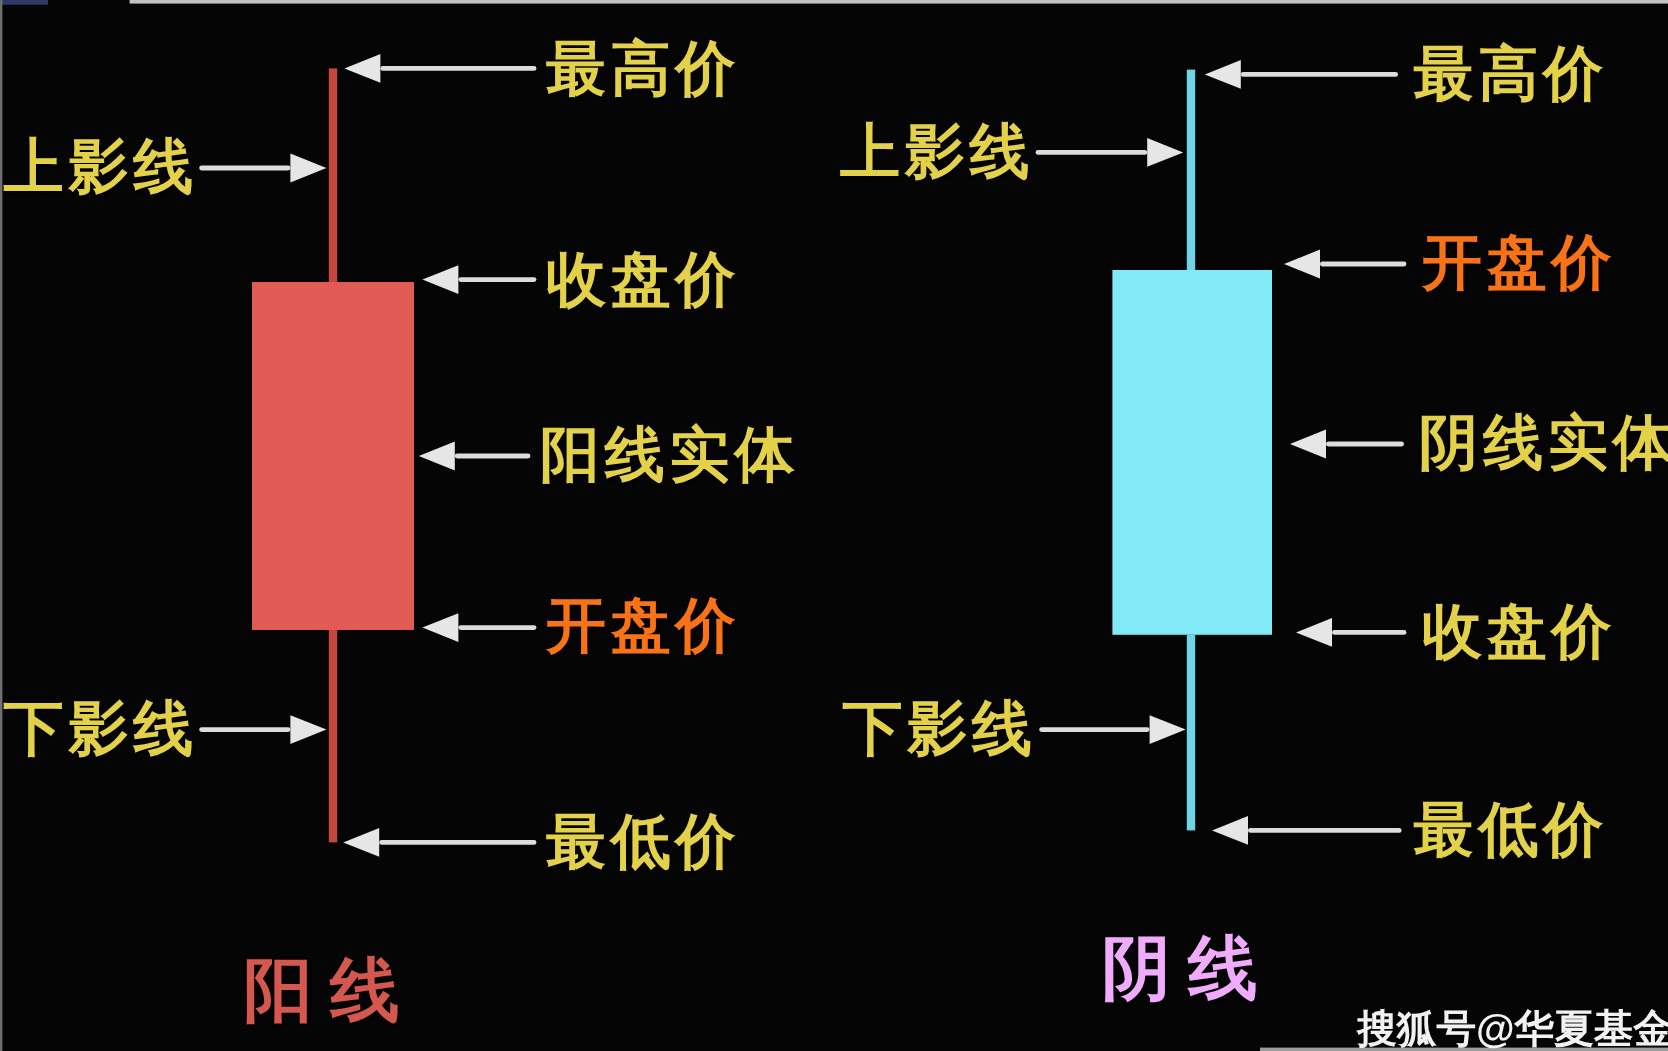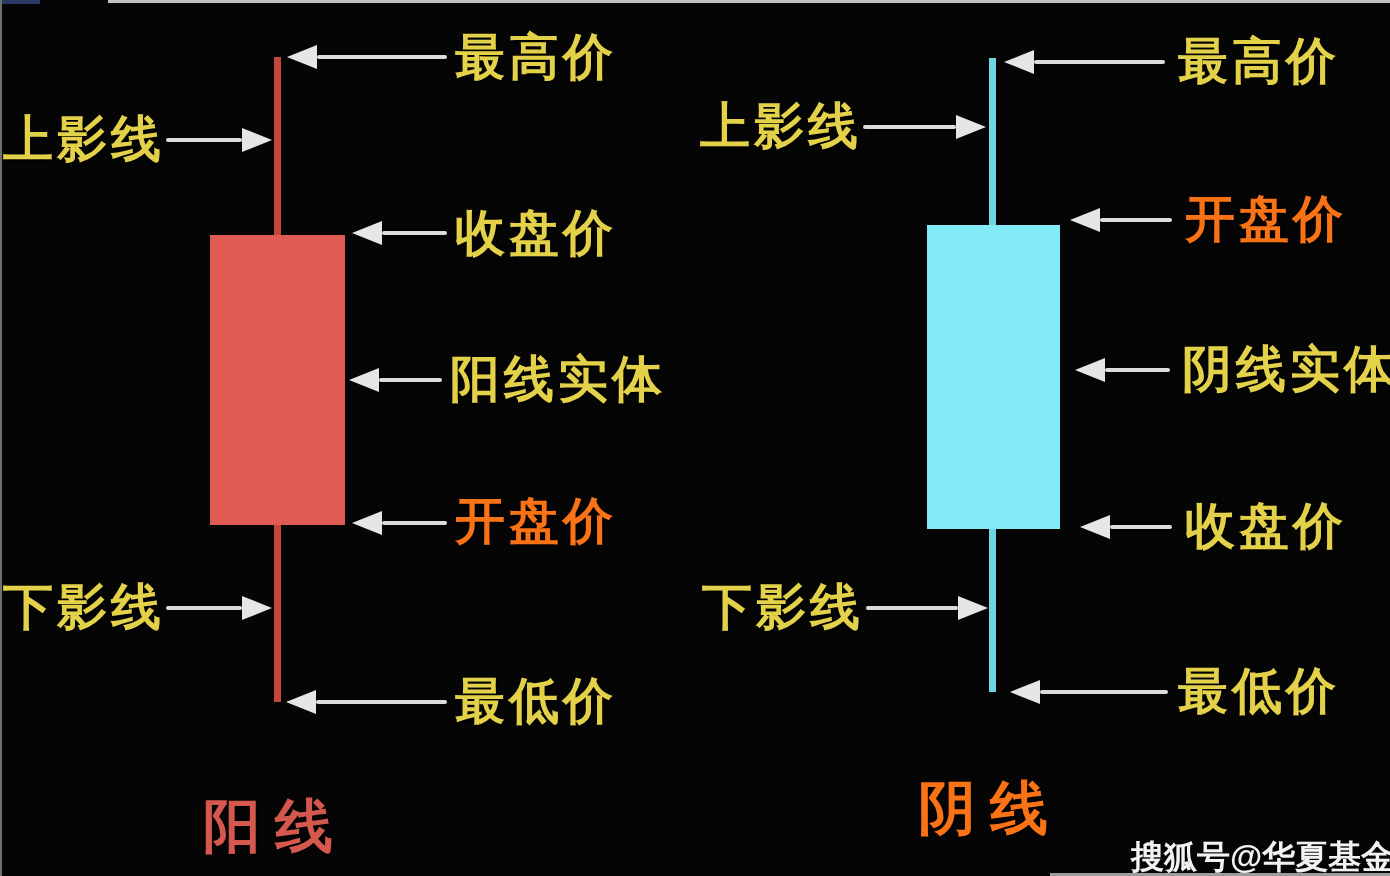--- a/index.html
+++ b/index.html
@@ -24,21 +24,21 @@
   .body.yin{background:#82e9f6;}
 
   
   .lbl{
     position:absolute;font-weight:bold;font-size:50px;letter-spacing:4px;
     color:#e2d149;white-space:nowrap;line-height:1.1;
     text-shadow:1px 2px 2px rgba(0,0,0,.85);
   }
   .lbl.white{color:#f97316;}
   .lbl.title-yang{color:#d4584e;font-size:58px;letter-spacing:14px;}
-  .lbl.title-yin{color:#f97316;font-size:58px;letter-spacing:14px;}
+  .lbl.title-yin{color:#f0abfc;font-size:58px;letter-spacing:14px;}
   .watermark{
     position:absolute;left:1131px;top:835px;color:#f2f2f2;font-size:33px;
     font-weight:bold;letter-spacing:0;white-space:nowrap;
   }
 
   
   .aline{position:absolute;height:4px;background:#dcdcdc;border-radius:2px;}
   .ahead{position:absolute;width:0;height:0;border-top:12px solid transparent;border-bottom:12px solid transparent;}
   .ahead.l{border-right:30px solid #e6e6e6;}
   .ahead.r{border-left:30px solid #e6e6e6;}

